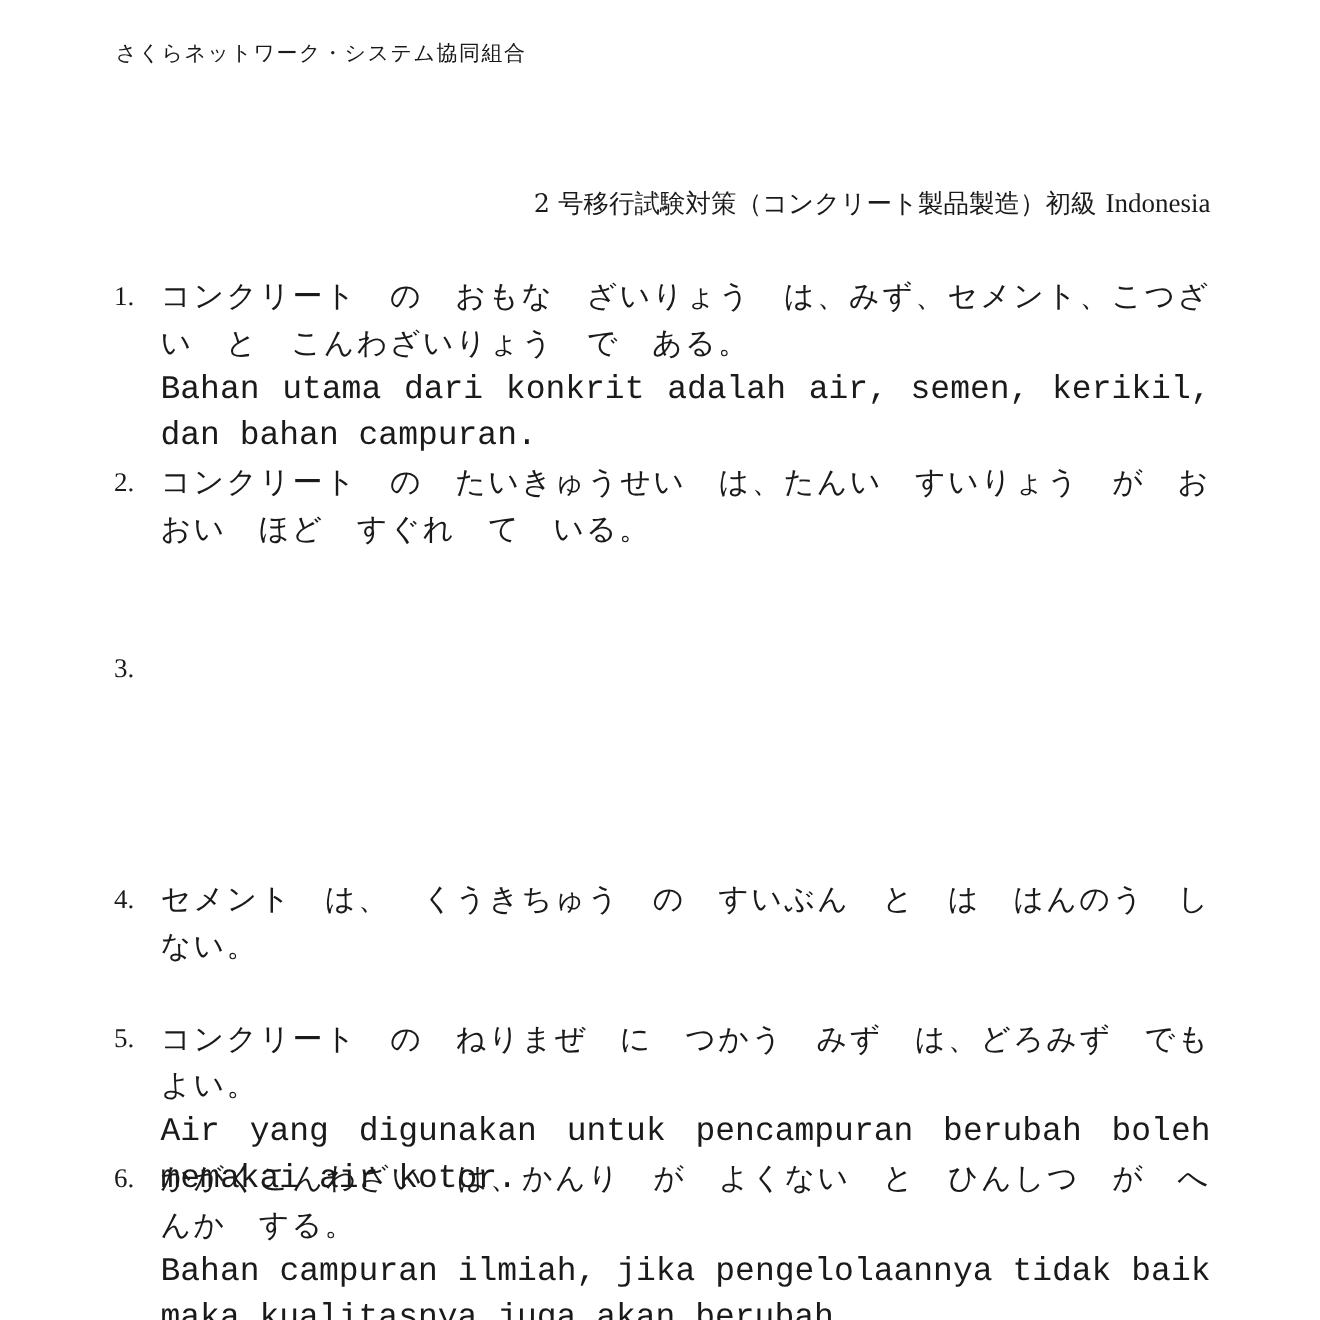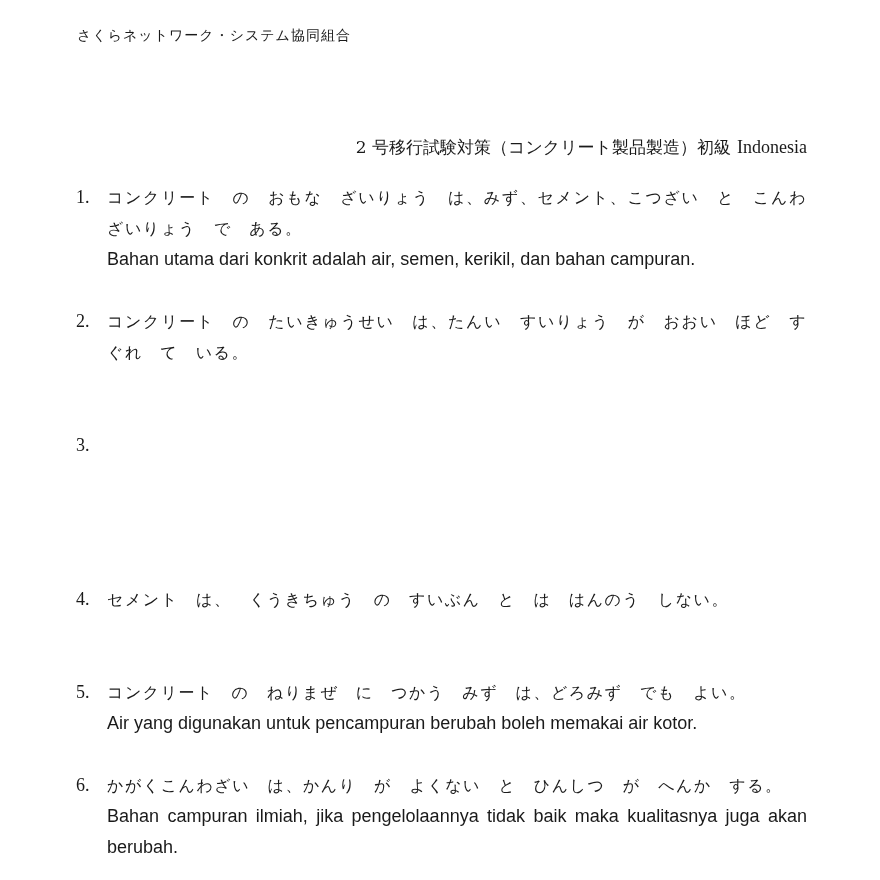--- a/index.html
+++ b/index.html
@@ -19,21 +19,21 @@
       position: absolute;
       left: 77px;
       top: 27px;
       font-size: 14px;
       letter-spacing: 1px;
       white-space: nowrap;
     }
     .title {
       position: absolute;
       right: 73px;
-      top: 136px;
+      top: 124px;
       font-size: 17px;
       white-space: nowrap;
     }
     .title .lang {
       font-family: "Liberation Serif", serif;
       font-size: 18px;
       margin-left: 6px;
     }
     .item {
       position: absolute;
@@ -45,30 +45,30 @@
       left: 0;
       top: 0;
       font-family: "Liberation Serif", serif;
       font-size: 18px;
       line-height: 31px;
     }
     .body {
       margin-left: 31px;
     }
     .jp {
-      font-size: 16px;
+      font-size: 20px;
       line-height: 31px;
       letter-spacing: 1.5px;
       word-spacing: 14px;
       text-align: justify;
       text-align-last: left;
     }
     .id {
-      font-family: Liberation Sans, sans-serif;
-      font-size: 18px;
+      font-family: Liberation Mono, monospace;
+      font-size: 22px;
       line-height: 31px;
       text-align: justify;
       text-align-last: left;
     }
   </style>
 </head>
 <body>
 
 <div class="org">さくらネットワーク・システム協同組合</div>
 

